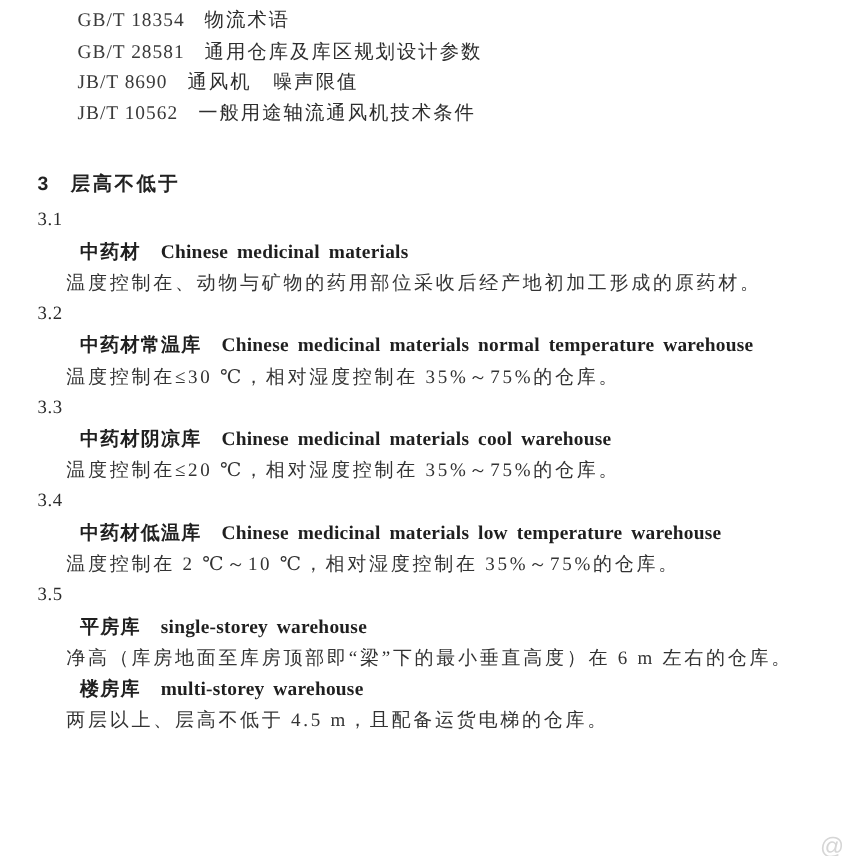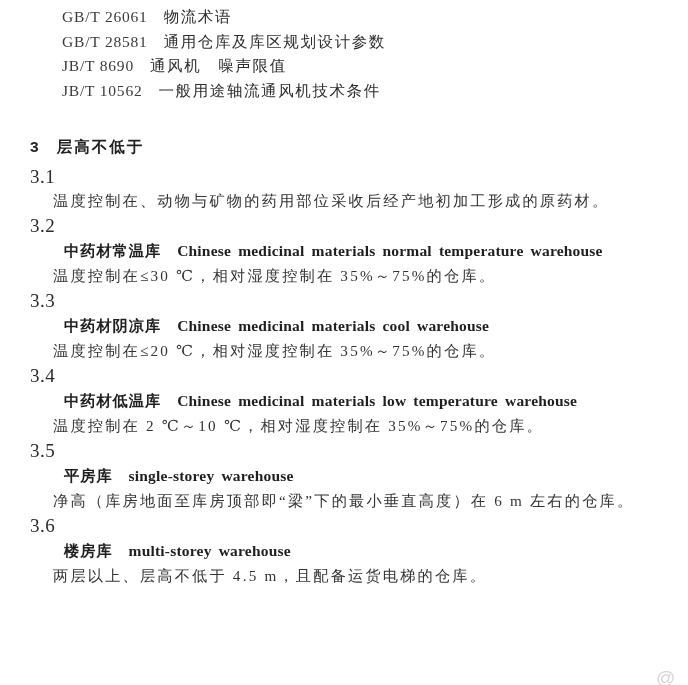--- a/index.html
+++ b/index.html
@@ -48,21 +48,21 @@
     font-size: 15.2px;
     letter-spacing: 1.4px;
     color: #333;
   }
 
   
   .terms { margin-top: 6px; }
   .term-number {
     margin-left: 30px;
     line-height: 25px;
-    font-size: 19px;
+    font-size: 15px;
     letter-spacing: 0.5px;
     color: #2b2b2b;
   }
   .term-name {
     margin-left: 64px;
     line-height: 26px;
     white-space: nowrap;
   }
   .term-zh {
     font-family: "Liberation Sans", "DejaVu Sans", sans-serif;
@@ -100,21 +100,21 @@
     font-family: "Liberation Sans", "DejaVu Sans", sans-serif;
   }
 </style>
 </head>
 <body>
 
 <div class="page">
 
   <div class="ref-list">
     <div class="ref-item">
-      <span class="ref-code">GB/T 26061</span><span class="ref-title">物流术语</span>
+      <span class="ref-code">GB/T 18354</span><span class="ref-title">物流术语</span>
     </div>
     <div class="ref-item">
       <span class="ref-code">GB/T 28581</span><span class="ref-title">通用仓库及库区规划设计参数</span>
     </div>
     <div class="ref-item">
       <span class="ref-code">JB/T 8690</span><span class="ref-title">通风机　噪声限值</span>
     </div>
     <div class="ref-item">
       <span class="ref-code">JB/T 10562</span><span class="ref-title">一般用途轴流通风机技术条件</span>
     </div>
@@ -122,20 +122,23 @@
 
   <div class="section-heading">
     <span class="sec-num">3</span><span class="sec-title">层高不低于</span>
   </div>
 
 
   <div class="terms">
 
     <div class="term-item">
       <div class="term-number">3.1</div>
+      <div class="term-name">
+        <span class="term-zh">中药材</span><span class="term-en">Chinese medicinal materials</span>
+      </div>
       <div class="term-def">温度控制在、动物与矿物的药用部位采收后经产地初加工形成的原药材。</div>
     </div>
 
     <div class="term-item">
       <div class="term-number">3.2</div>
       <div class="term-name">
         <span class="term-zh">中药材常温库</span><span class="term-en">Chinese medicinal materials normal temperature warehouse</span>
       </div>
       <div class="term-def">温度控制在≤30 ℃，相对湿度控制在 35%～75%的仓库。</div>
     </div>
@@ -158,21 +161,20 @@
 
     <div class="term-item">
       <div class="term-number">3.5</div>
       <div class="term-name">
         <span class="term-zh">平房库</span><span class="term-en">single-storey warehouse</span>
       </div>
       <div class="term-def">净高（库房地面至库房顶部即“梁”下的最小垂直高度）在 6 m 左右的仓库。</div>
     </div>
 
     <div class="term-item">
-      <div class="term-number">3.6</div>
       <div class="term-name">
         <span class="term-zh">楼房库</span><span class="term-en">multi-storey warehouse</span>
       </div>
       <div class="term-def">两层以上、层高不低于 4.5 m，且配备运货电梯的仓库。</div>
     </div>
 
   </div>
 
   <div class="watermark">@中</div>
 

